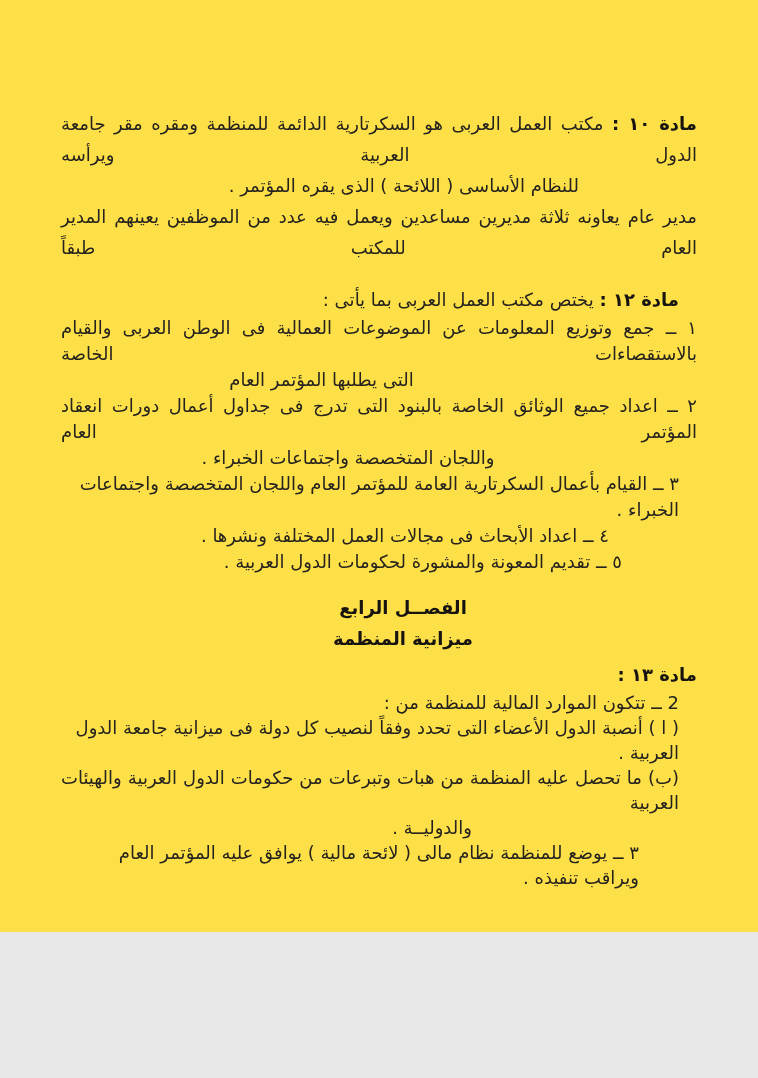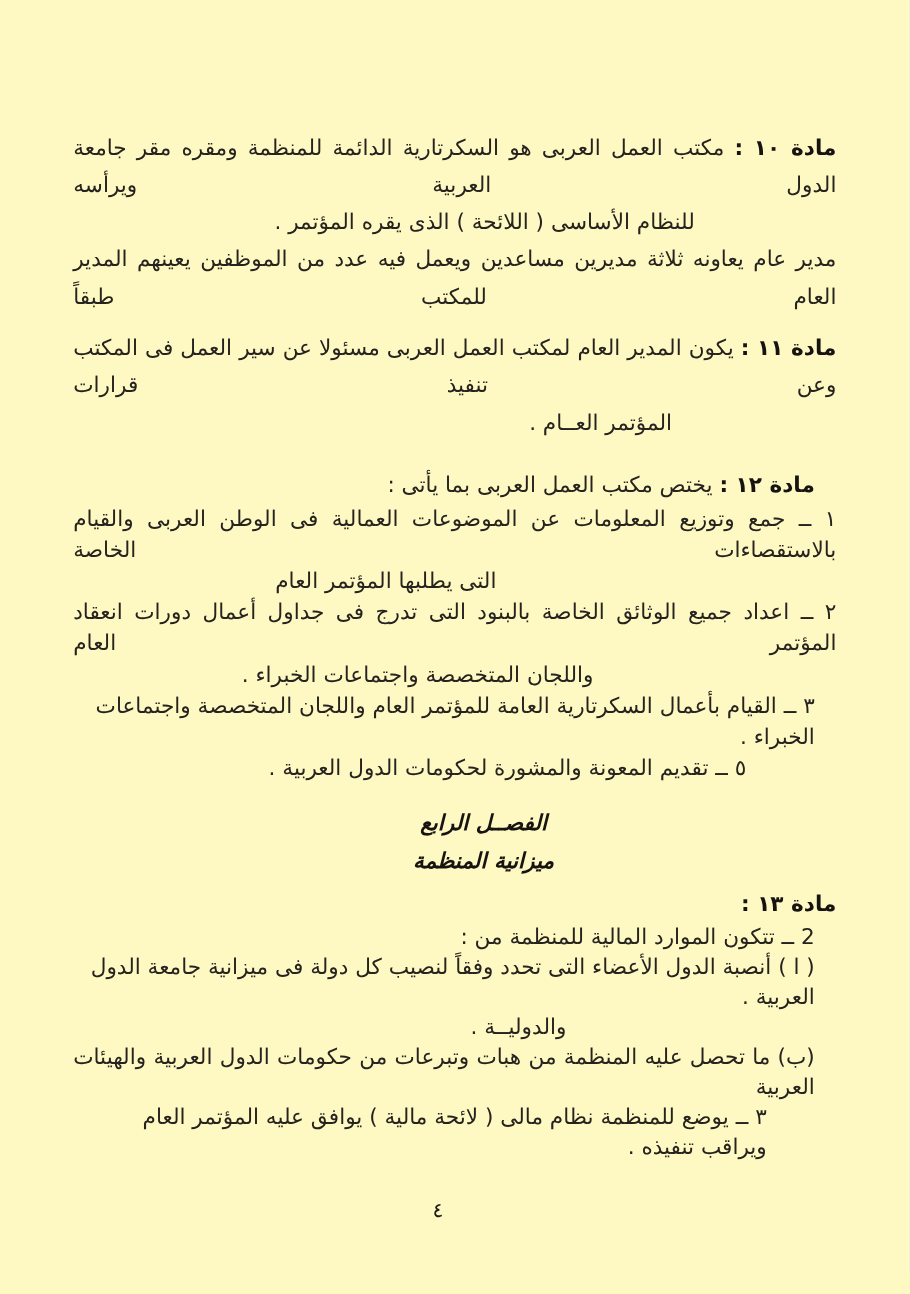--- a/index.html
+++ b/index.html
@@ -1,21 +1,21 @@
 <!DOCTYPE html>
 <html lang="ar" dir="rtl"><head>
 <meta charset="utf-8">
 <style>
   html, body { margin: 0; padding: 0; background: #e8e8e8; }
   .page {
     position: relative;
     width: 758px;
-    height: 1078px;
+    height: 932px;
     margin: 0 auto;
-    background: #fef9c3;
+    background: #fde047;
     overflow: hidden;
     direction: rtl;
     font-family: "DejaVu Sans", sans-serif;
     color: #26231f;
   }
   .content {
     position: absolute;
     top: 108px;
     right: 61px;
     width: 636px;
@@ -26,21 +26,21 @@
   .jline { text-align: justify; text-align-last: justify; }
   
   .rline { text-align: right; }
   .b { font-weight: 700; color: #161310; }
   .a-block { line-height: 31px; }
   .a11 { margin-top: 12px; }
   .a12-intro { margin-top: 21px; line-height: 31px; }
   .list { line-height: 26px; }
   .a13-list { line-height: 25px; }
   .a13-label { margin-top: 5px; line-height: 31px; }
-  .chapter { margin-top: 17px; line-height: 31px; text-align: center; padding-left: 48px; font-style: italic; }
+  .chapter { margin-top: 17px; line-height: 31px; text-align: center; padding-left: 48px; }
   .chapter .line { font-weight: 700; color: #161310; }
   .pr18  { padding-right: 18px; }
   .pr58  { padding-right: 58px; }
   .pr62  { padding-right: 62px; text-align: center; }
   .pr75  { padding-right: 75px; }
   .pr88  { padding-right: 88px; }
   .pr115 { padding-right: 115px; text-align: center; }
   .pr118 { padding-right: 118px; }
   .pr137 { padding-right: 137px; }
   .pr225 { padding-right: 225px; }
@@ -58,47 +58,44 @@
 
 <div class="page">
   <div class="content">
 
     <div class="a-block">
       <div class="line jline"><span class="b">مادة ١٠ :</span> <span>مكتب العمل العربى هو السكرتارية الدائمة للمنظمة ومقره مقر جامعة الدول العربية ويرأسه</span></div>
       <div class="line rline pr118">للنظام الأساسى ( اللائحة ) الذى يقره المؤتمر .</div>
       <div class="line jline">مدير عام يعاونه ثلاثة مديرين مساعدين ويعمل فيه عدد من الموظفين يعينهم المدير العام للمكتب طبقاً</div>
     </div>
 
-    <div class="a-block a11">
-      <div class="line jline"><span class="b">مادة ١١ :</span> <span>يكون المدير العام لمكتب العمل العربى مسئولا عن سير العمل فى المكتب وعن تنفيذ قرارات</span></div>
-      <div class="line rline pr137">المؤتمر العــام .</div>
-    </div>
 
     <div class="a12-intro rline pr18"><span class="b">مادة ١٢ :</span> <span>يختص مكتب العمل العربى بما يأتى :</span></div>
 
     <div class="list">
       <div class="line jline">١ ــ جمع وتوزيع المعلومات عن الموضوعات العمالية فى الوطن العربى والقيام بالاستقصاءات الخاصة</div>
       <div class="line rline pr115">التى يطلبها المؤتمر العام</div>
       <div class="line jline">٢ ــ اعداد جميع الوثائق الخاصة بالبنود التى تدرج فى جداول أعمال دورات انعقاد المؤتمر العام</div>
       <div class="line rline pr62">واللجان المتخصصة واجتماعات الخبراء .</div>
       <div class="line rline pr18">٣ ــ القيام بأعمال السكرتارية العامة للمؤتمر العام واللجان المتخصصة واجتماعات الخبراء .</div>
+      <div class="line rline pr88">٤ ــ اعداد الأبحاث فى مجالات العمل المختلفة ونشرها .</div>
       <div class="line rline pr75">٥ ــ تقديم المعونة والمشورة لحكومات الدول العربية .</div>
     </div>
 
     <div class="chapter">
       <div class="line">الفصــل الرابع</div>
       <div class="line">ميزانية المنظمة</div>
     </div>
 
     <div class="a13-label rline"><span class="b">مادة ١٣ :</span></div>
 
     <div class="a13-list">
       <div class="line rline pr18">2 ــ تتكون الموارد المالية للمنظمة من :</div>
       <div class="line rline pr18">( ا ) أنصبة الدول الأعضاء التى تحدد وفقاً لنصيب كل دولة فى ميزانية جامعة الدول العربية .</div>
+      <div class="line jline pr18">(ب) ما تحصل عليه المنظمة من هبات وتبرعات من حكومات الدول العربية والهيئات العربية</div>
       <div class="line rline pr225">والدوليــة .</div>
-      <div class="line jline pr18">(ب) ما تحصل عليه المنظمة من هبات وتبرعات من حكومات الدول العربية والهيئات العربية</div>
       <div class="line rline pr58">٣ ــ يوضع للمنظمة نظام مالى ( لائحة مالية ) يوافق عليه المؤتمر العام ويراقب تنفيذه .</div>
     </div>
 
   </div>
 
   <div class="page-number">٤</div>
 </div>
 
 </body></html>

